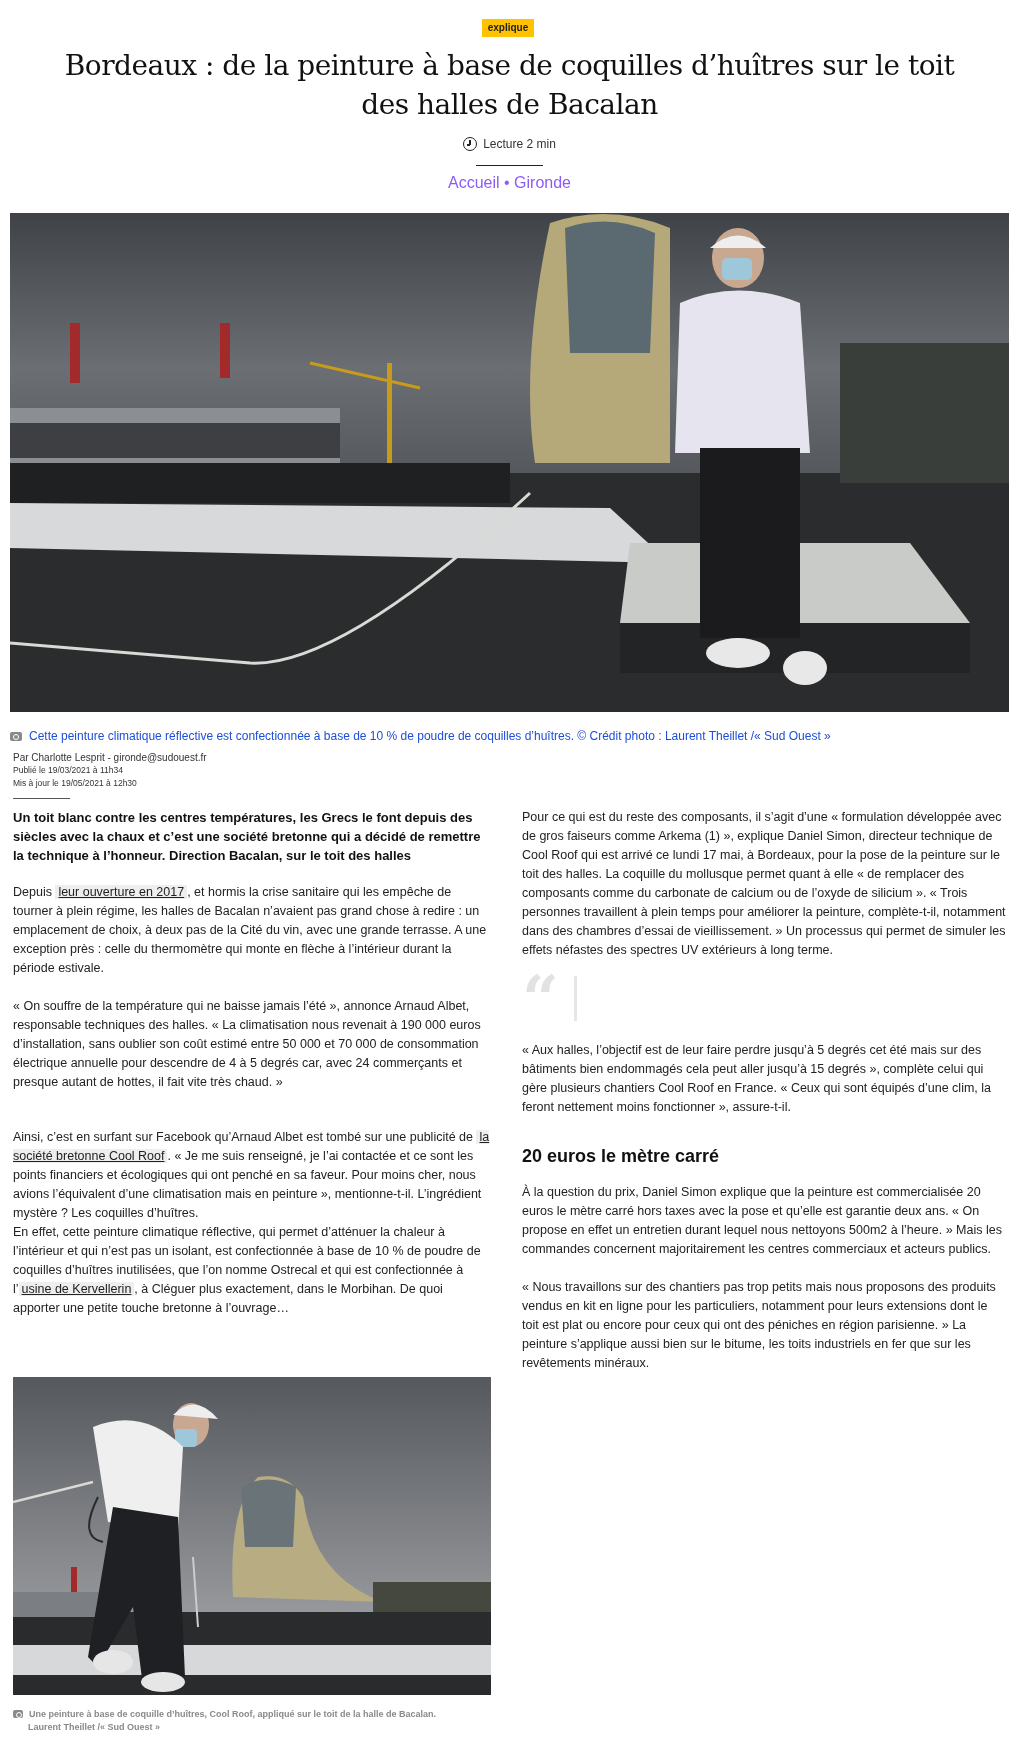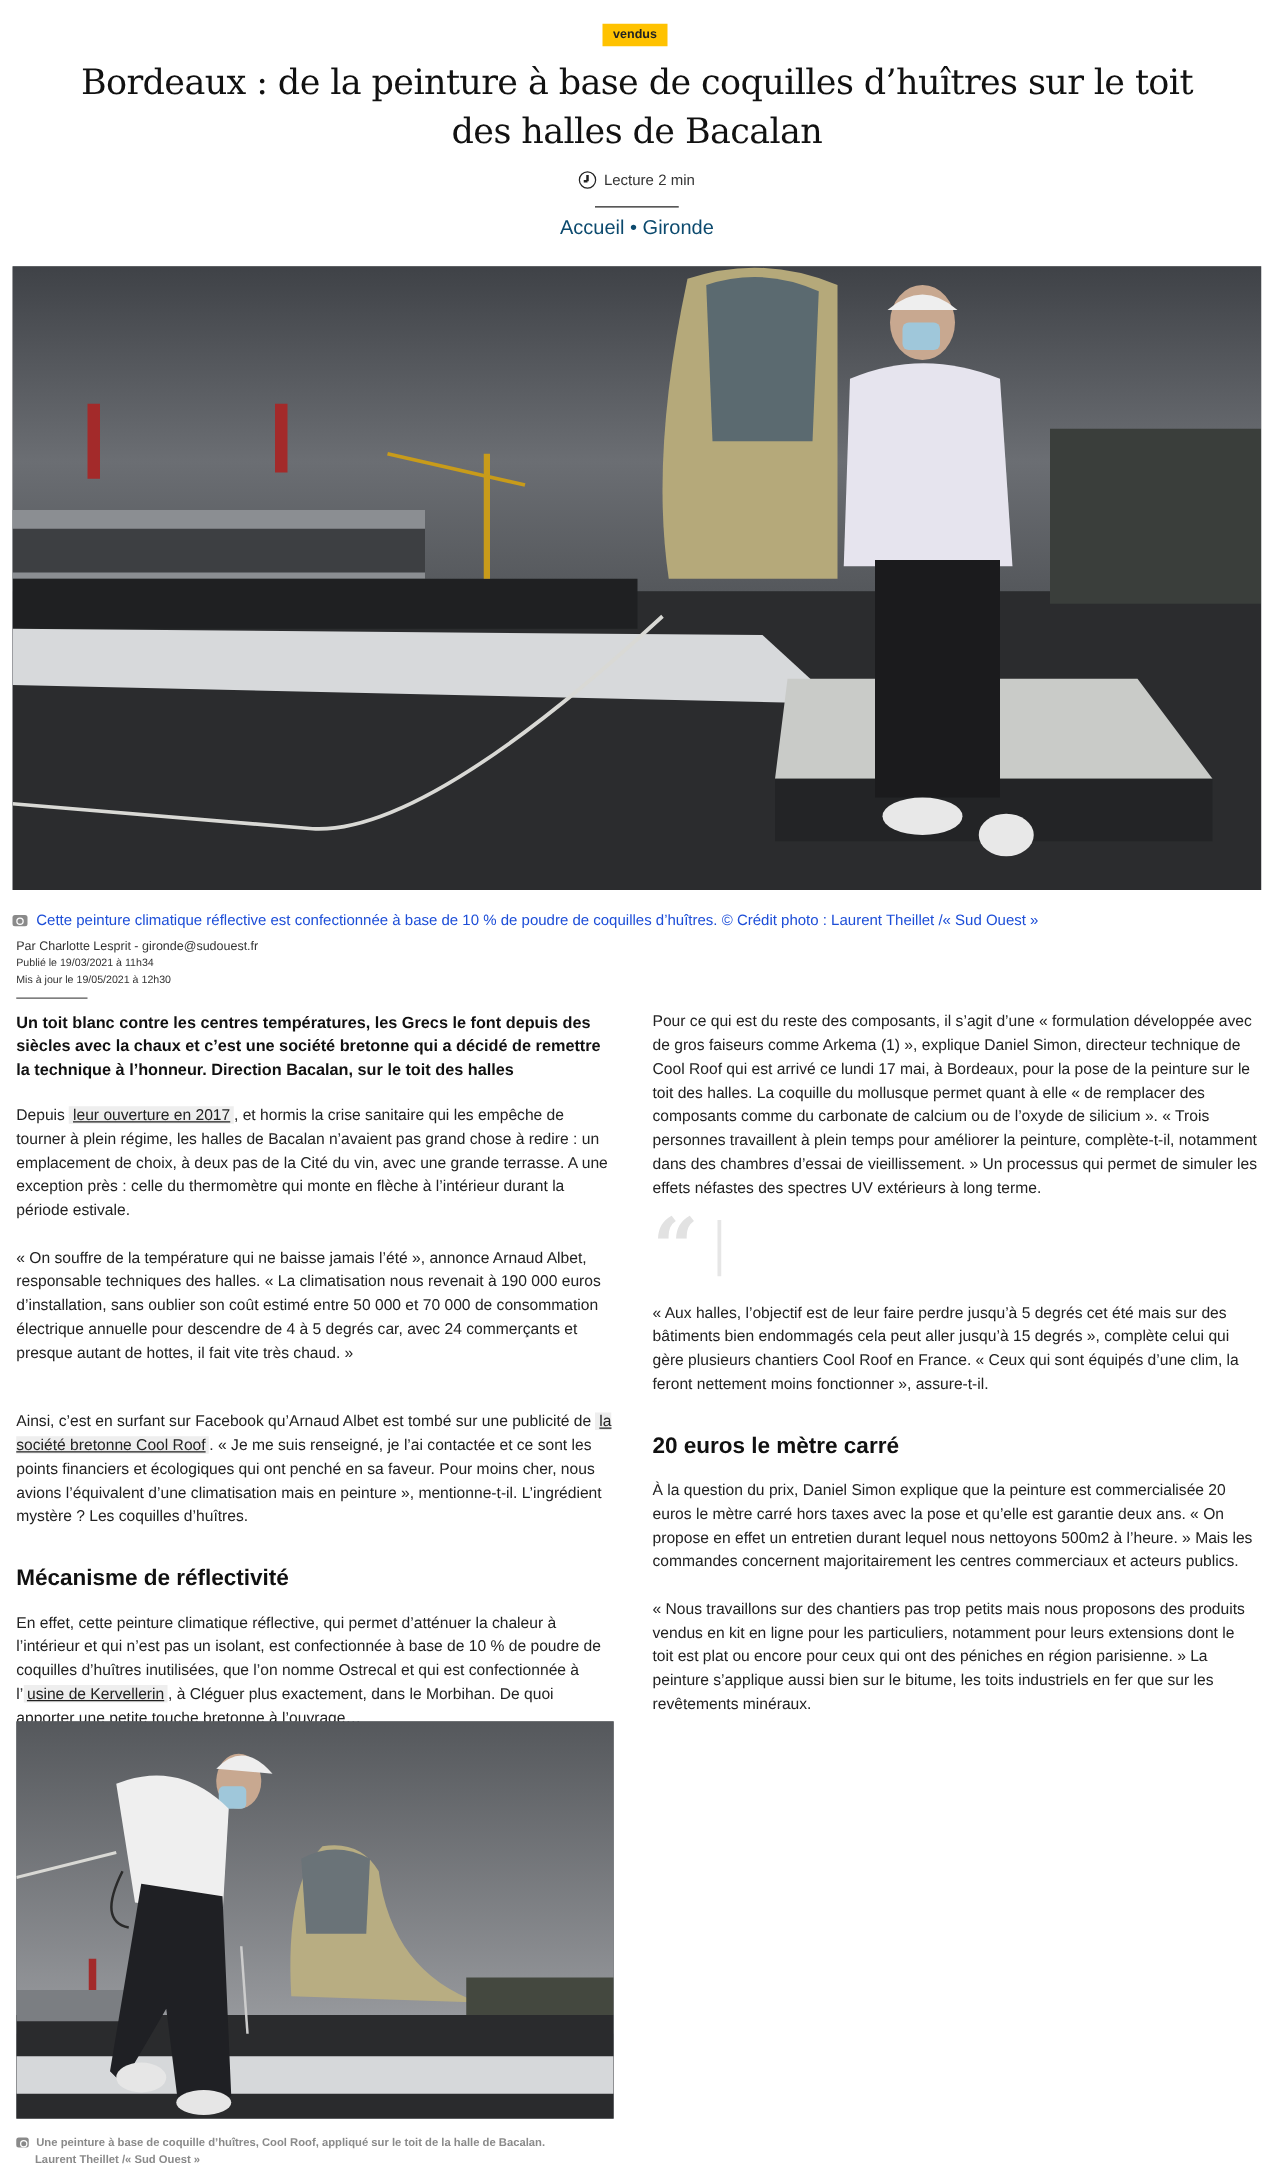--- a/index.html
+++ b/index.html
@@ -7,21 +7,21 @@
   body { font-family: "Liberation Sans", sans-serif; color: #1a1a1a; position: relative; height: 1742px; overflow: hidden; }
 
   .header { position: absolute; top: 0; left: 0; width: 1019px; text-align: center; }
   .badge { position: absolute; top: 19px; left: 482px; width: 52px; height: 18px; background: #ffc200; color: #222; font-size: 10px; font-weight: bold; line-height: 18px; text-align: center; }
   .title { position: absolute; top: 46px; left: 60px; width: 899px; font-family: "DejaVu Serif", "Liberation Serif", serif; font-size: 28px; line-height: 39px; font-weight: normal; color: #111; text-align: center; letter-spacing: -0.5px; }
   .reading { position: absolute; top: 137px; left: 0; width: 1019px; text-align: center; font-size: 12px; color: #333; }
   .reading .clock { display: inline-block; width: 14px; height: 14px; border: 1.5px solid #222; border-radius: 50%; vertical-align: -3px; margin-right: 6px; position: relative; }
   .reading .clock::before { content: ""; position: absolute; left: 5px; top: 2px; width: 1.5px; height: 5px; background: #222; }
   .reading .clock::after { content: ""; position: absolute; left: 3px; top: 6px; width: 3px; height: 1.5px; background: #222; }
   .divider-center { position: absolute; top: 165px; left: 476px; width: 67px; height: 1px; background: #222; }
-  .breadcrumb { position: absolute; top: 174px; left: 0; width: 1019px; text-align: center; font-size: 16px; color: #0c4a6e; }
+  .breadcrumb { position: absolute; top: 174px; left: 0; width: 1019px; text-align: center; font-size: 16px; color: #8b5cf6; }
   .breadcrumb span { cursor: pointer; }
 
   .hero { position: absolute; top: 213px; left: 10px; width: 999px; height: 499px; overflow: hidden; background: #4a4d52; }
   .hero-caption { position: absolute; top: 729px; left: 10px; width: 999px; font-size: 12px; color: #1d4ed8; }
   .cam { display: inline-block; width: 12px; height: 9px; background: #8a8a8a; border-radius: 2px; position: relative; vertical-align: -1px; margin-right: 7px; }
   .cam::after { content: ""; position: absolute; left: 3px; top: 1.5px; width: 4px; height: 4px; border: 1px solid #fff; border-radius: 50%; }
 
   .byline { position: absolute; top: 751px; left: 13px; font-size: 10px; color: #333; line-height: 13px; }
   .byline .meta { font-size: 8.5px; line-height: 13px; }
   .byline-rule { position: absolute; top: 798px; left: 13px; width: 57px; height: 1px; background: #555; }
@@ -43,21 +43,21 @@
 
   .photo2 { position: absolute; top: 1377px; left: 13px; width: 478px; height: 318px; overflow: hidden; background: #5a5d62; }
   .photo2-caption { position: absolute; top: 1708px; left: 13px; font-size: 9px; color: #8a8a8a; line-height: 13px; font-weight: bold; }
   .photo2-caption .cam { width: 10px; height: 8px; margin-right: 6px; }
   .photo2-caption .line2 { padding-left: 15px; }
 </style>
 </head>
 <body>
 
 <div class="header">
-  <div class="badge">vendus</div>
+  <div class="badge">explique</div>
   <h1 class="title">Bordeaux : de la peinture à base de coquilles d’huîtres sur le toit des halles de Bacalan</h1>
   <div class="reading">
     <span class="clock"></span><span>Lecture 2 min</span>
   </div>
   <div class="divider-center"></div>
   <div class="breadcrumb">
     <span>Accueil</span><span> • </span><span>Gironde</span>
   </div>
 </div>
 
@@ -113,21 +113,20 @@
   <div class="meta">Publié le 19/03/2021 à 11h34</div>
   <div class="meta">Mis à jour le 19/05/2021 à 12h30</div>
 </div>
 <div class="byline-rule"></div>
 
 <div class="col-left">
   <p class="lead">Un toit blanc contre les centres températures, les Grecs le font depuis des siècles avec la chaux et c’est une société bretonne qui a décidé de remettre la technique à l’honneur. Direction Bacalan, sur le toit des halles</p>
   <p class="gap"><span>Depuis </span><a class="link">leur ouverture en 2017</a><span>, et hormis la crise sanitaire qui les empêche de tourner à plein régime, les halles de Bacalan n’avaient pas grand chose à redire : un emplacement de choix, à deux pas de la Cité du vin, avec une grande terrasse. A une exception près : celle du thermomètre qui monte en flèche à l’intérieur durant la période estivale.</span></p>
   <p class="gap2">« On souffre de la température qui ne baisse jamais l’été », annonce Arnaud Albet, responsable techniques des halles. « La climatisation nous revenait à 190 000 euros d’installation, sans oublier son coût estimé entre 50 000 et 70 000 de consommation électrique annuelle pour descendre de 4 à 5 degrés car, avec 24 commerçants et presque autant de hottes, il fait vite très chaud. »</p>
   <p><span>Ainsi, c’est en surfant sur Facebook qu’Arnaud Albet est tombé sur une publicité de </span><a class="link">la société bretonne Cool Roof</a><span>. « Je me suis renseigné, je l’ai contactée et ce sont les points financiers et écologiques qui ont penché en sa faveur. Pour moins cher, nous avions l’équivalent d’une climatisation mais en peinture », mentionne-t-il. L’ingrédient mystère ? Les coquilles d’huîtres.</span></p>
-  <h2 class="h2-left">Mécanisme de réflectivité</h2>
   <p><span>En effet, cette peinture climatique réflective, qui permet d’atténuer la chaleur à l’intérieur et qui n’est pas un isolant, est confectionnée à base de 10 % de poudre de coquilles d’huîtres inutilisées, que l’on nomme Ostrecal et qui est confectionnée à l’</span><a class="link">usine de Kervellerin</a><span>, à Cléguer plus exactement, dans le Morbihan. De quoi apporter une petite touche bretonne à l’ouvrage…</span></p>
 </div>
 
 <div class="photo2">
   <svg width="478" height="318" viewBox="0 0 478 318" aria-label="Worker spraying paint on the roof of the Bacalan halls with the Cité du Vin behind">
     <defs>
       <linearGradient id="sky2" x1="0" y1="0" x2="0" y2="1">
         <stop offset="0" stop-color="#55585c"></stop>
         <stop offset="1" stop-color="#9a9ca0"></stop>
       </linearGradient>

